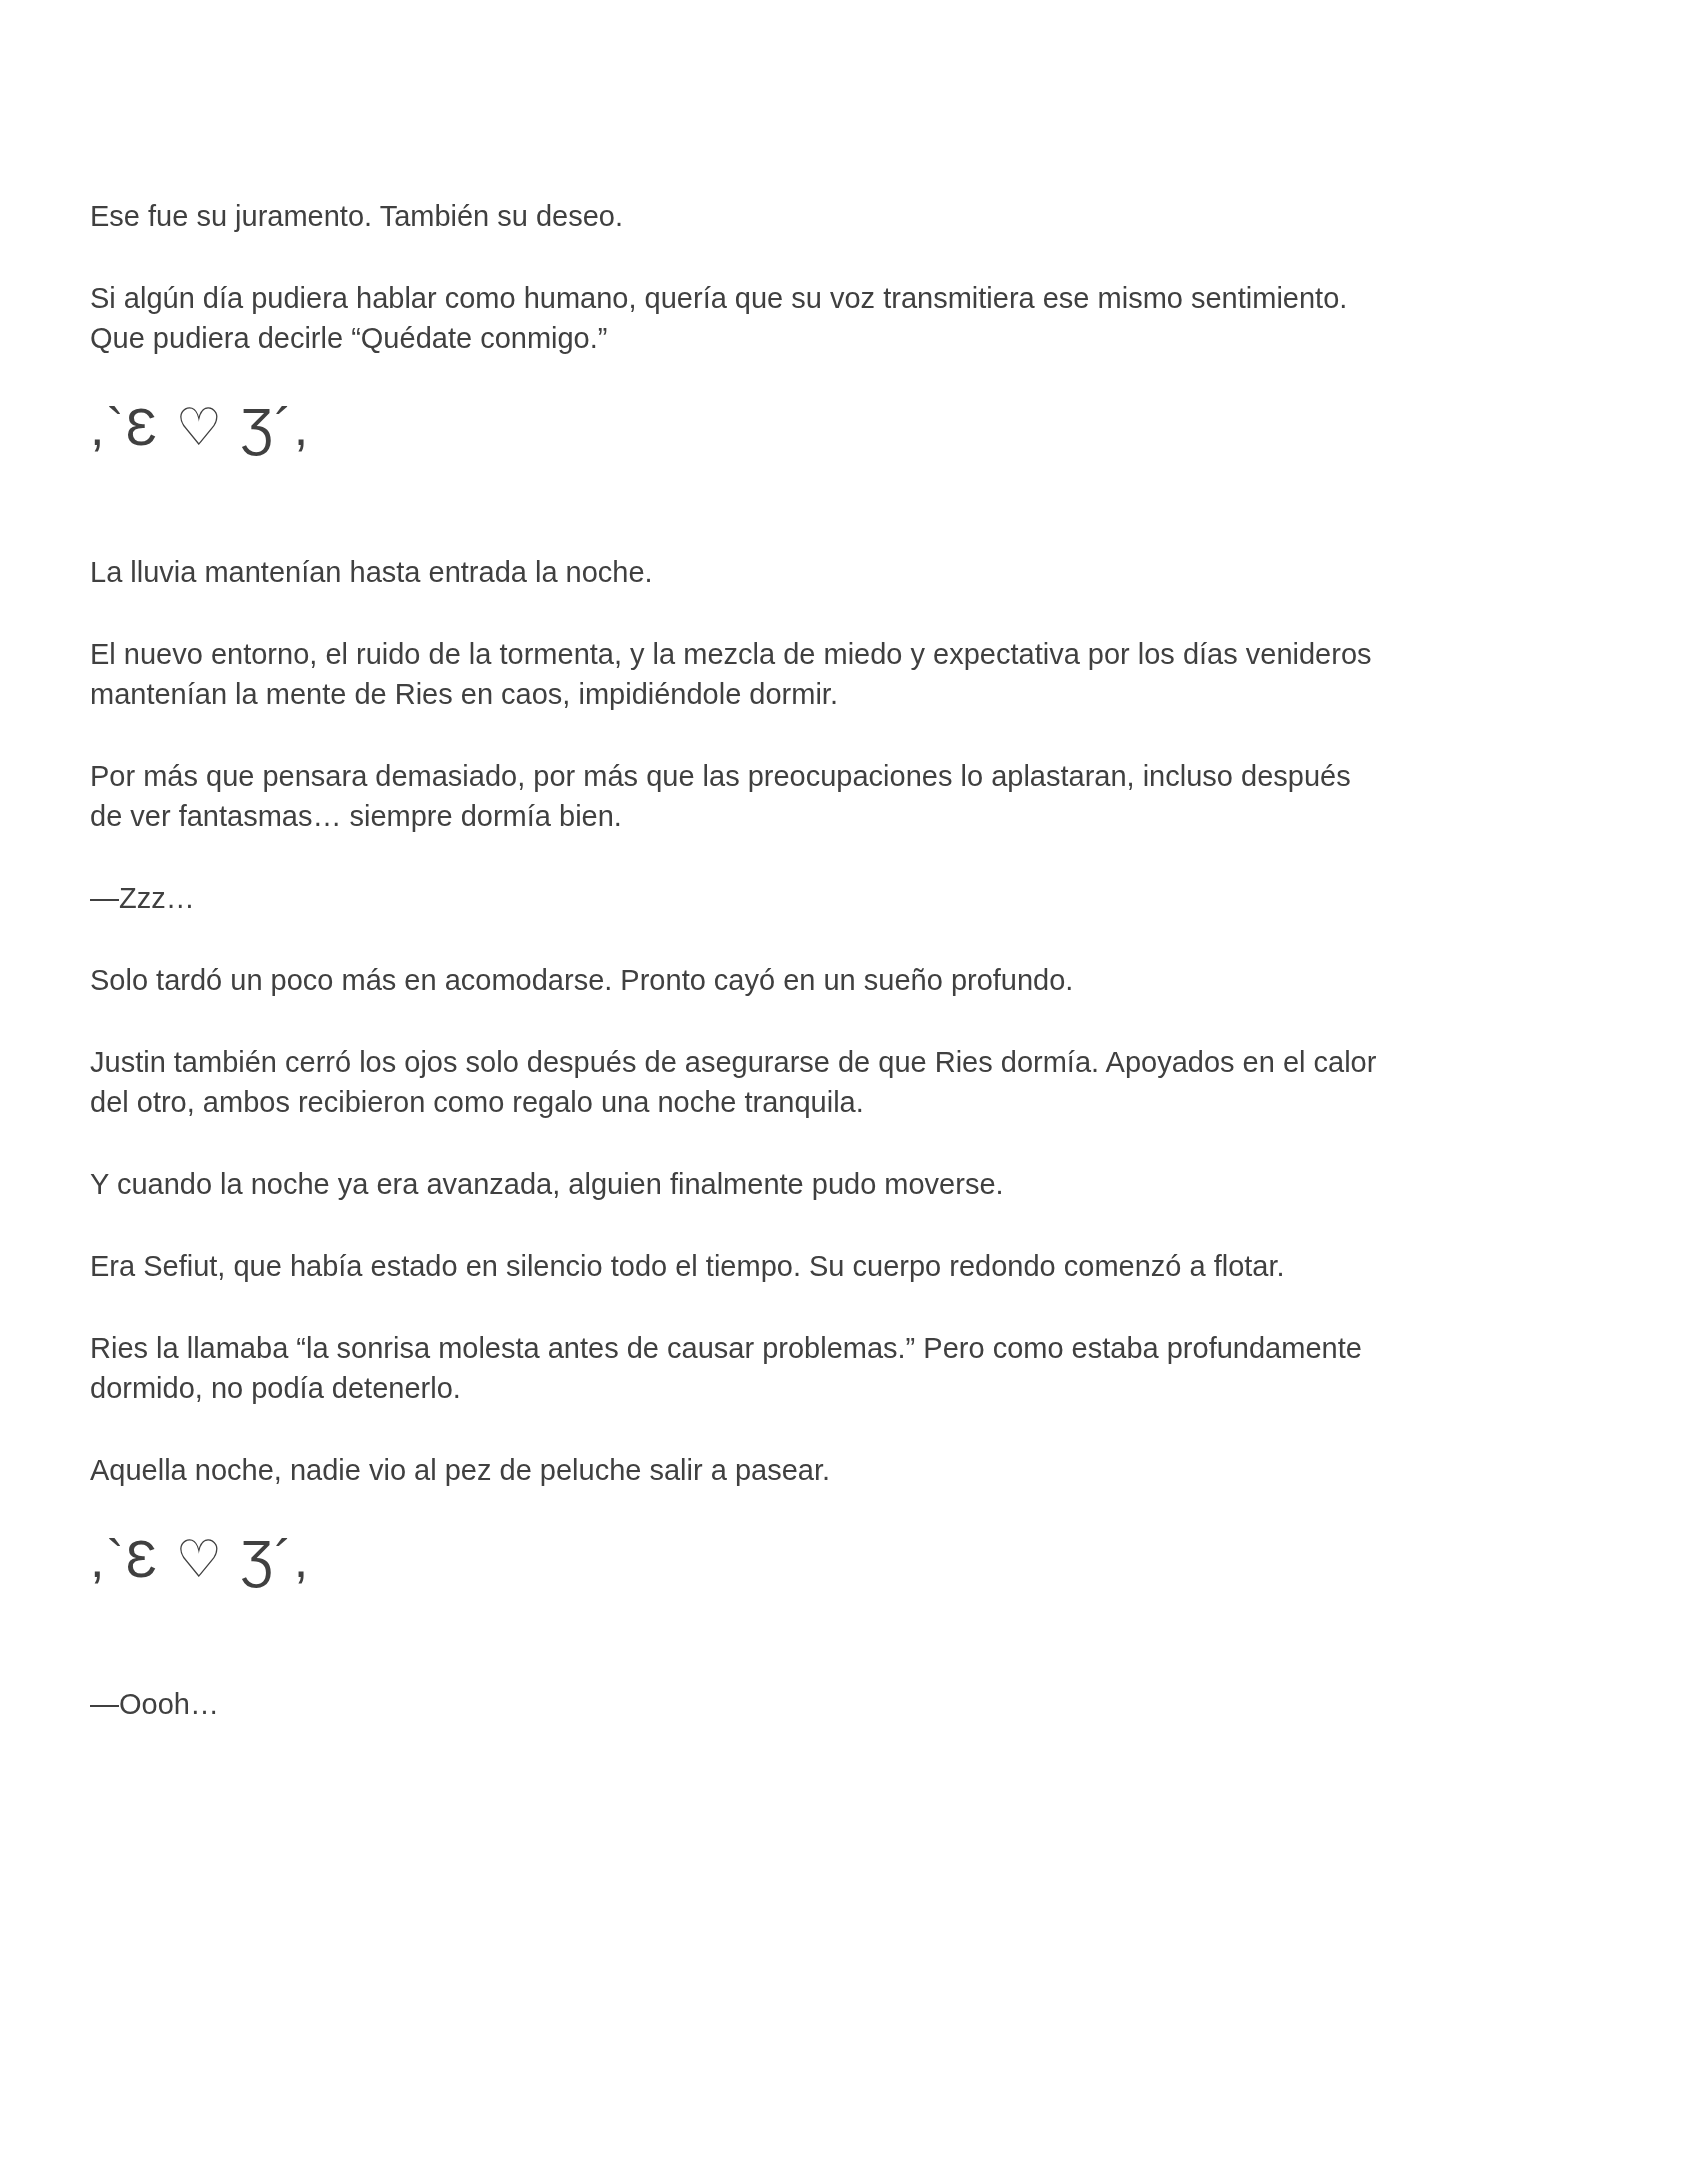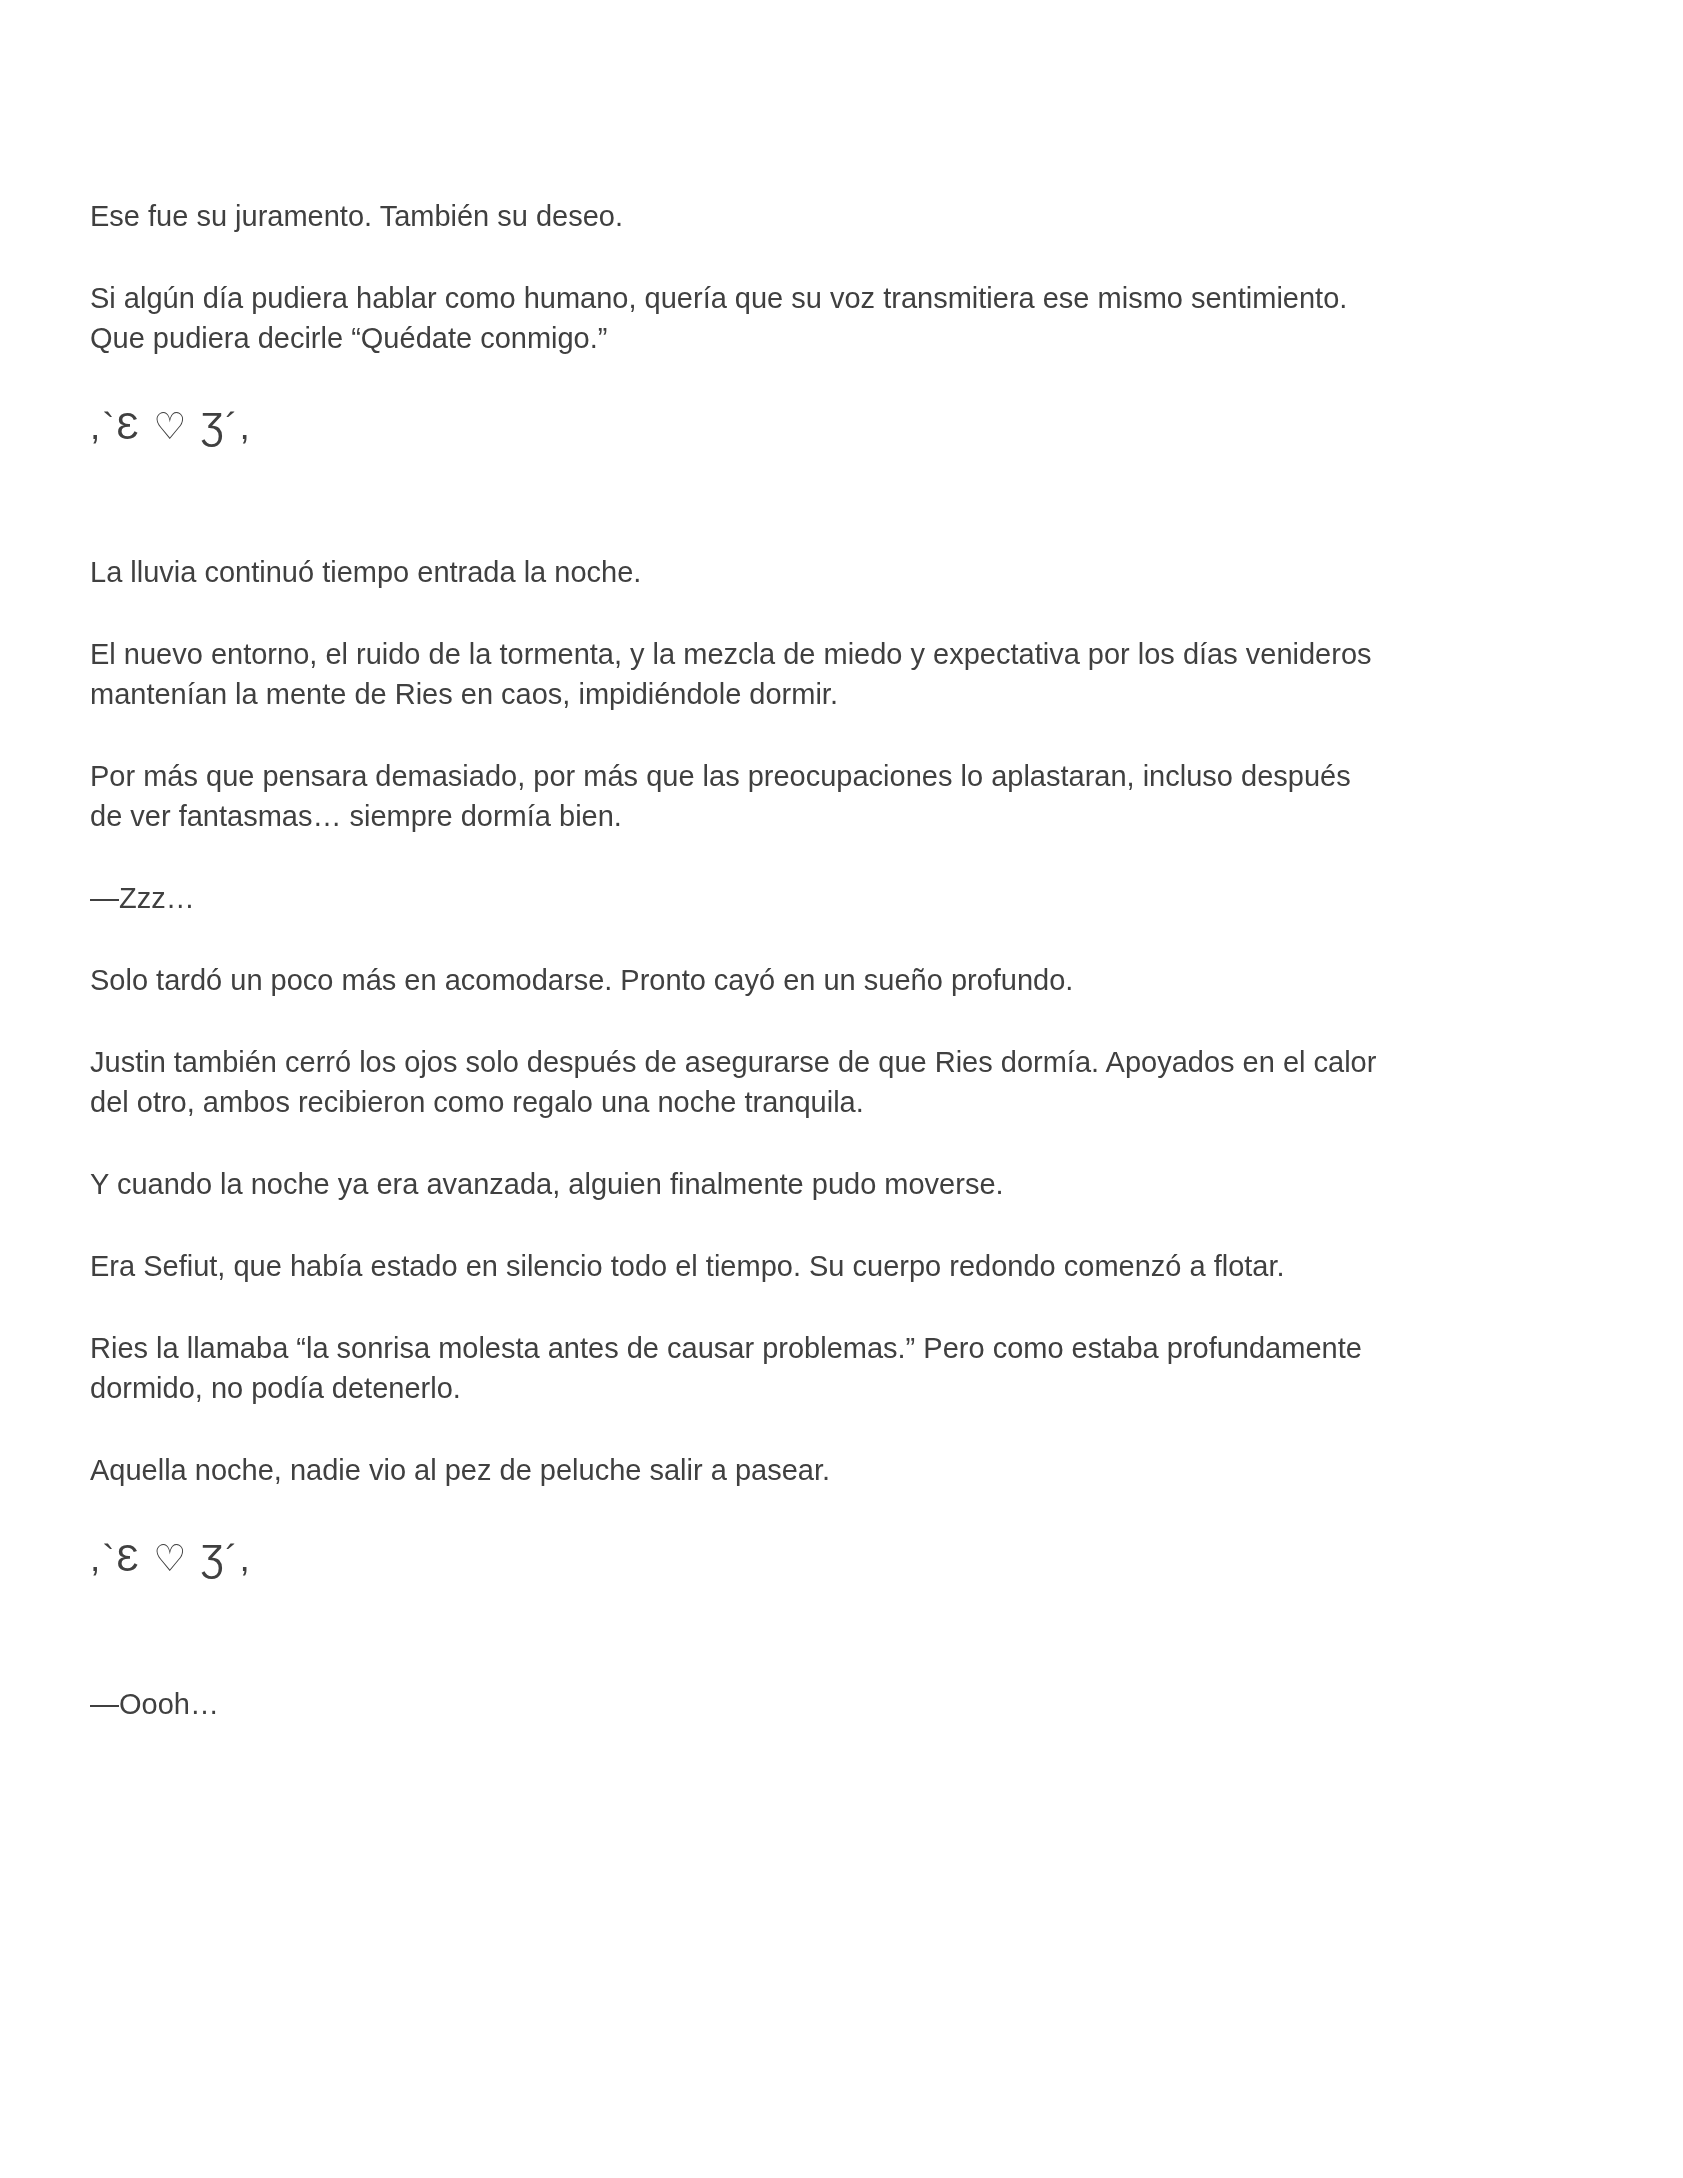--- a/index.html
+++ b/index.html
@@ -22,34 +22,34 @@
   }
   .page p {
     margin: 0 0 42px 0;
     max-width: 1287px;
     white-space: pre-wrap;
   }
   .page p.italic {
     font-style: italic;
   }
   .page p.divider {
-    font-size: 37px;
+    font-size: 52px;
     line-height: 54px;
     letter-spacing: 2px;
     margin-bottom: 98px;
   }
 </style>
 </head>
 <body>
 
 <div class="page">
   <p>Ese fue su juramento. También su deseo.</p>
   <p>Si algún día pudiera hablar como humano, quería que su voz transmitiera ese mismo sentimiento. Que pudiera decirle “Quédate conmigo.”</p>
   <p class="divider">,`Ɛ ♡ Ʒ´,</p>
-  <p>La lluvia continuó tiempo entrada la noche.</p>
+  <p>La lluvia mantenían hasta entrada la noche.</p>
   <p>El nuevo entorno, el ruido de la tormenta, y la mezcla de miedo y expectativa por los días venideros mantenían la mente de Ries en caos, impidiéndole dormir.</p>
   <p>Por más que pensara demasiado, por más que las preocupaciones lo aplastaran, incluso después de ver fantasmas… siempre dormía bien.</p>
   <p>—Zzz…</p>
   <p>Solo tardó un poco más en acomodarse. Pronto cayó en un sueño profundo.</p>
   <p>Justin también cerró los ojos solo después de asegurarse de que Ries dormía. Apoyados en el calor del otro, ambos recibieron como regalo una noche tranquila.</p>
   <p>Y cuando la noche ya era avanzada, alguien finalmente pudo moverse.</p>
   <p>Era Sefiut, que había estado en silencio todo el tiempo. Su cuerpo redondo comenzó a flotar.</p>
   <p>Ries la llamaba “la sonrisa molesta antes de causar problemas.” Pero como estaba profundamente dormido, no podía detenerlo.</p>
   <p>Aquella noche, nadie vio al pez de peluche salir a pasear.</p>
   <p class="divider">,`Ɛ ♡ Ʒ´,</p>

